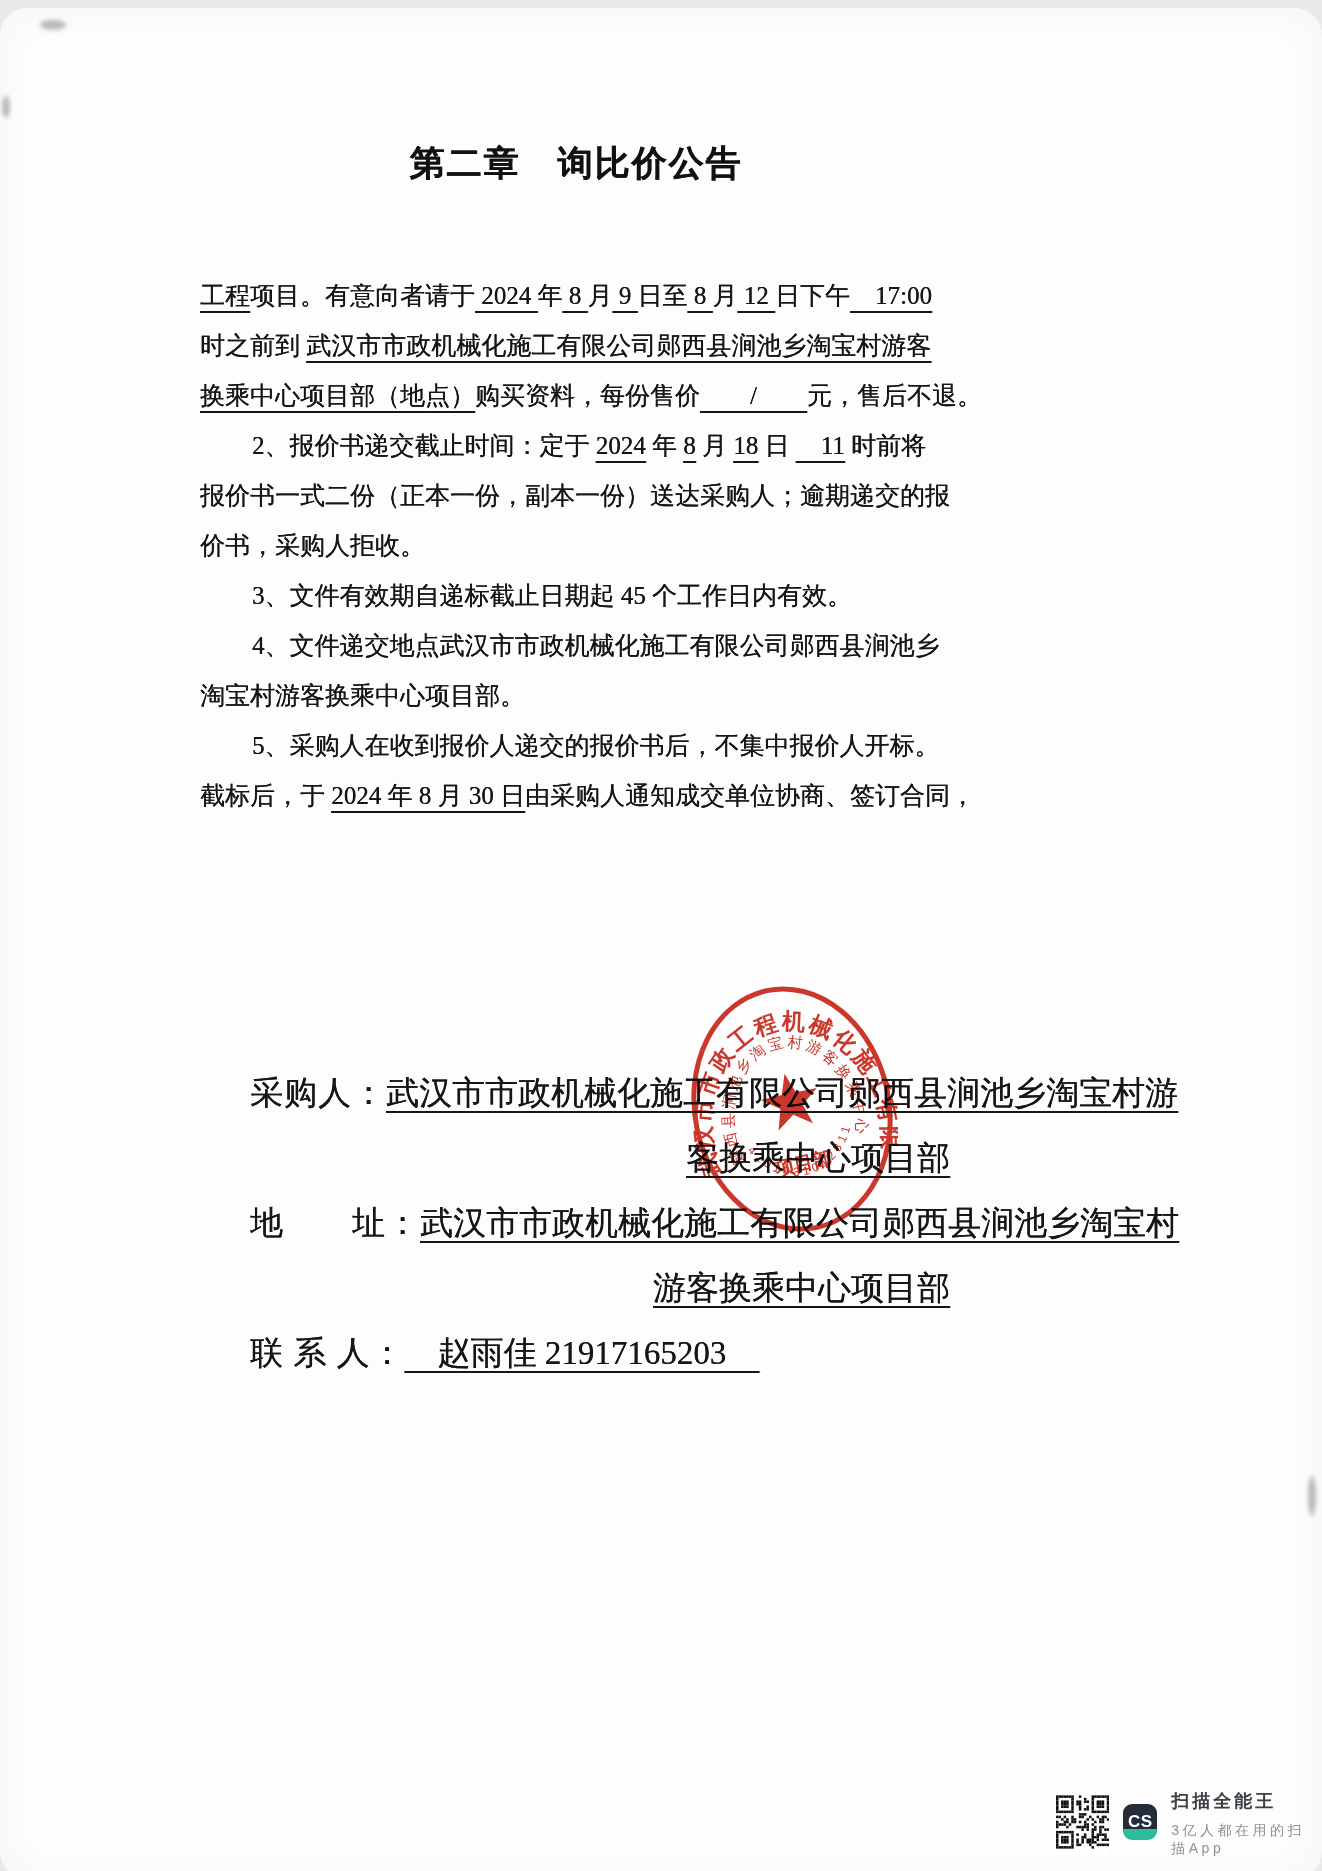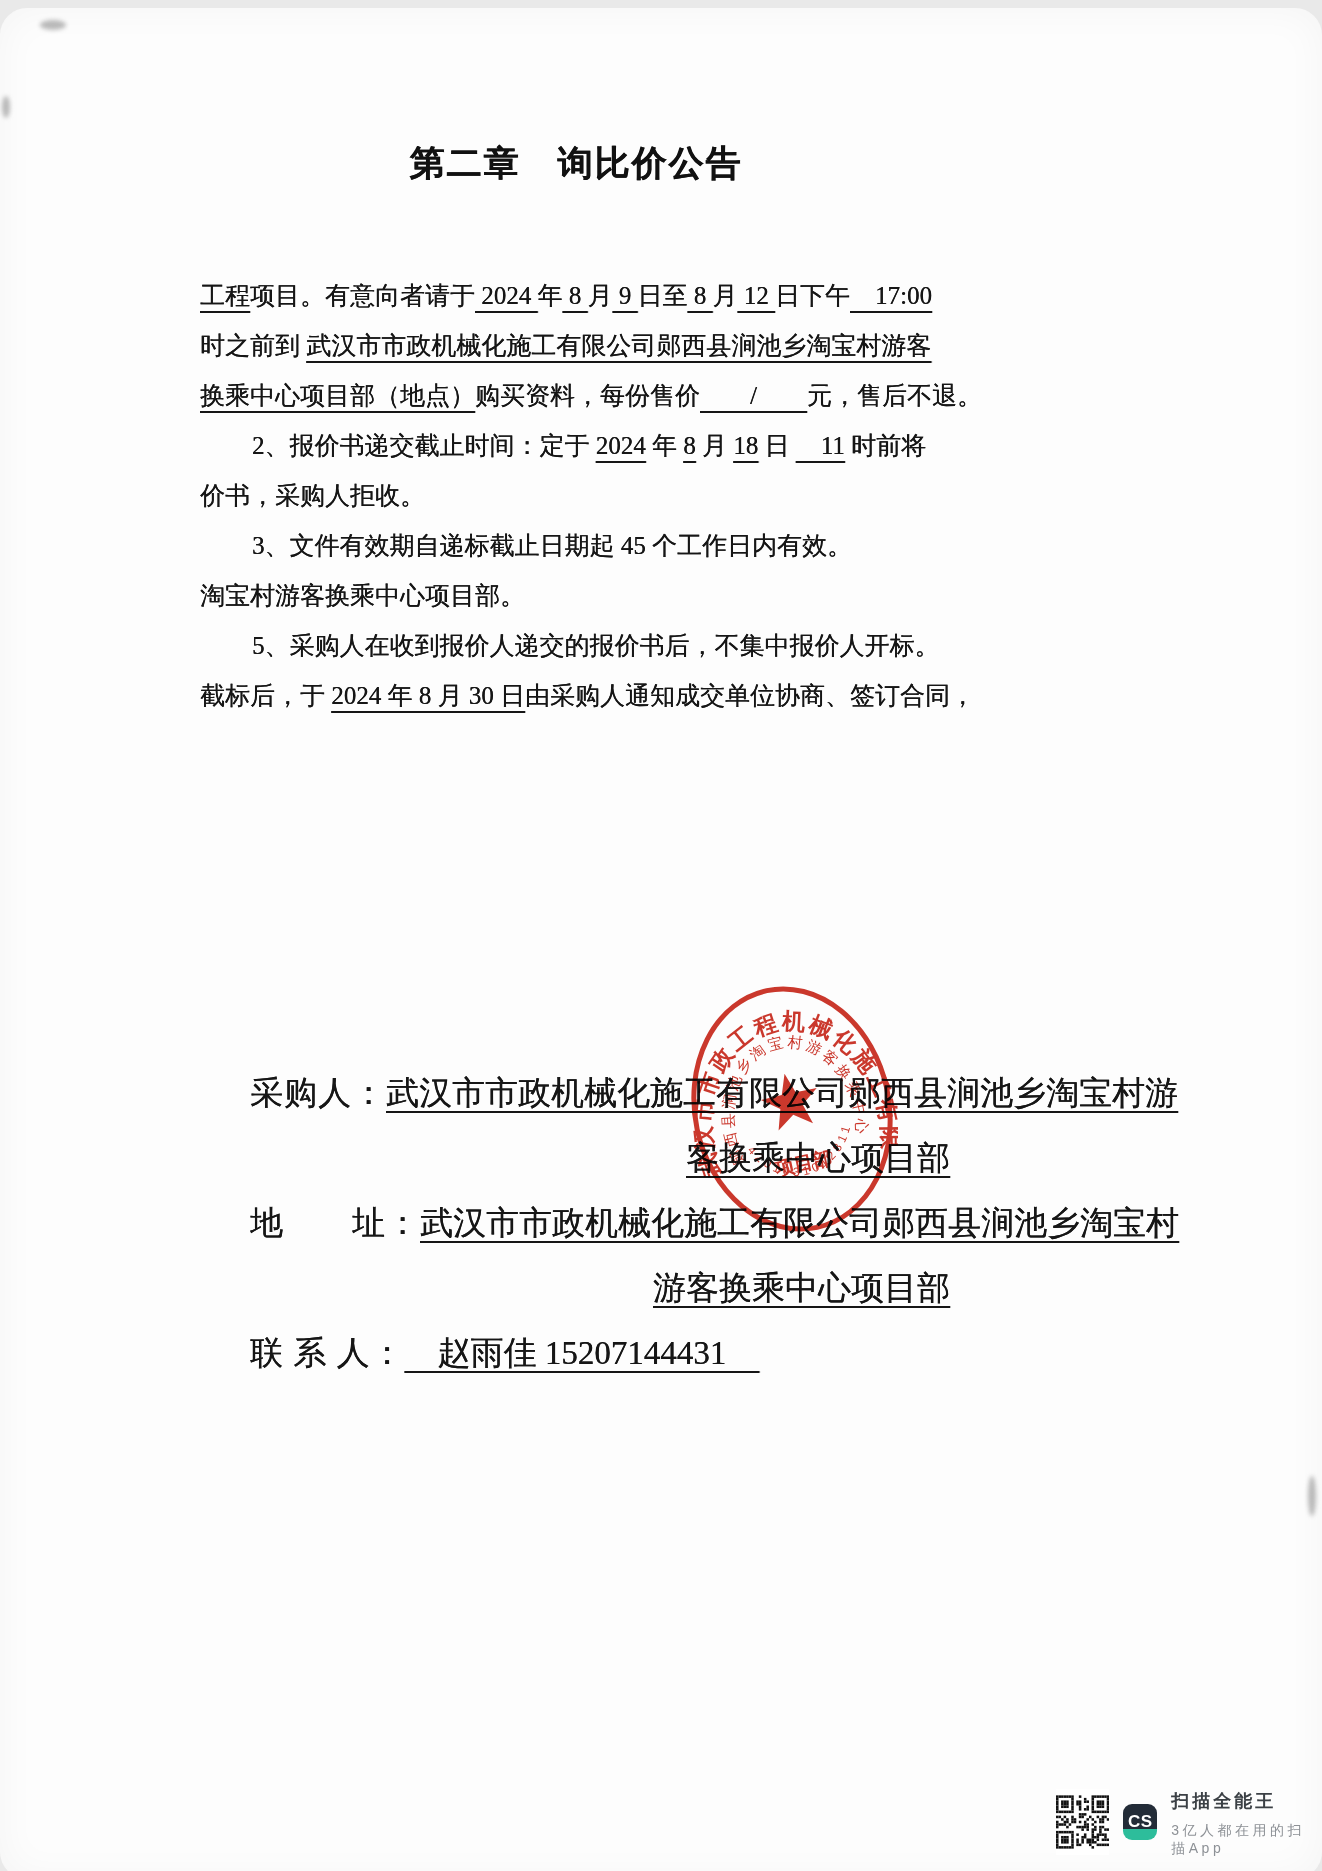--- a/index.html
+++ b/index.html
@@ -63,33 +63,35 @@
   <div class="speck" style="left:2px;top:88px;width:8px;height:22px;"></div>
   <div class="speck" style="left:1308px;top:1468px;width:8px;height:40px;"></div>
 
   <h1 class="title">第二章　询比价公告</h1>
 
   <div class="body-block" id="body-lines">
       <div class="line"><span class="u">工程</span><span>项目。有意向者请于</span><span class="u">  2024  </span><span>年</span><span class="u"> 8 </span><span>月</span><span class="u"> 9 </span><span>日至</span><span class="u"> 8 </span><span>月</span><span class="u"> 12 </span><span>日下午</span><span class="u">　17:00</span></div>
       <div class="line"><span>时之前到 </span><span class="u">武汉市市政机械化施工有限公司郧西县涧池乡淘宝村游客</span></div>
       <div class="line"><span class="u">换乘中心项目部（地点）</span><span>购买资料，每份售价</span><span class="u">　　/　　</span><span>元，售后不退。</span></div>
       <div class="line indent"><span>2、报价书递交截止时间：定于 </span><span class="u">2024</span><span> 年 </span><span class="u">8</span><span> 月 </span><span class="u">18</span><span> 日 </span><span class="u">　11</span><span> 时前将</span></div>
+      <div class="line"><span>报价书一式二份（正本一份，副本一份）送达采购人；逾期递交的报</span></div>
       <div class="line"><span>价书，采购人拒收。</span></div>
       <div class="line indent"><span>3、文件有效期自递标截止日期起 45 个工作日内有效。</span></div>
+      <div class="line indent"><span>4、文件递交地点武汉市市政机械化施工有限公司郧西县涧池乡</span></div>
       <div class="line"><span>淘宝村游客换乘中心项目部。</span></div>
       <div class="line indent"><span>5、采购人在收到报价人递交的报价书后，不集中报价人开标。</span></div>
       <div class="line"><span>截标后，于 </span><span class="u">2024 年 8 月 30 日</span><span>由采购人通知成交单位协商、签订合同，</span></div>
     </div>
 
   <div class="footer-block" id="footer-lines">
       <div class="line"><span class="label">采购人：</span><span class="u">武汉市市政机械化施工有限公司郧西县涧池乡淘宝村游</span></div>
       <div class="line right"><span class="u">客换乘中心项目部</span></div>
       <div class="line"><span class="label">地　　址：</span><span class="u">武汉市市政机械化施工有限公司郧西县涧池乡淘宝村</span></div>
       <div class="line right"><span class="u">游客换乘中心项目部</span></div>
-      <div class="line"><span class="label">联 系 人：</span><span class="u">　赵雨佳 15207144431　</span></div>
+      <div class="line"><span class="label">联 系 人：</span><span class="u">　赵雨佳 21917165203　</span></div>
     </div>
 
   <svg class="seal" viewBox="0 0 212 258" aria-hidden="true">
     <g transform="rotate(-12 106 128)" fill="none">
       <ellipse cx="106" cy="128" rx="97" ry="121" stroke="#c8281c" stroke-width="5"></ellipse>
       <path id="sealOuter" d="M 24,178 A 85,103 0 1 1 188,178"></path>
       <path id="sealInner" d="M 50,172 A 61,76 0 1 1 162,172"></path>
       <path id="sealNum" d="M 50,152 A 63,80 0 0 0 162,152"></path>
       <text font-size="23" font-weight="bold" fill="#c8281c" font-family="'Liberation Serif',serif">
         <textPath href="#sealOuter" startOffset="2" textLength="408">武汉市市政工程机械化施工有限公司</textPath>

